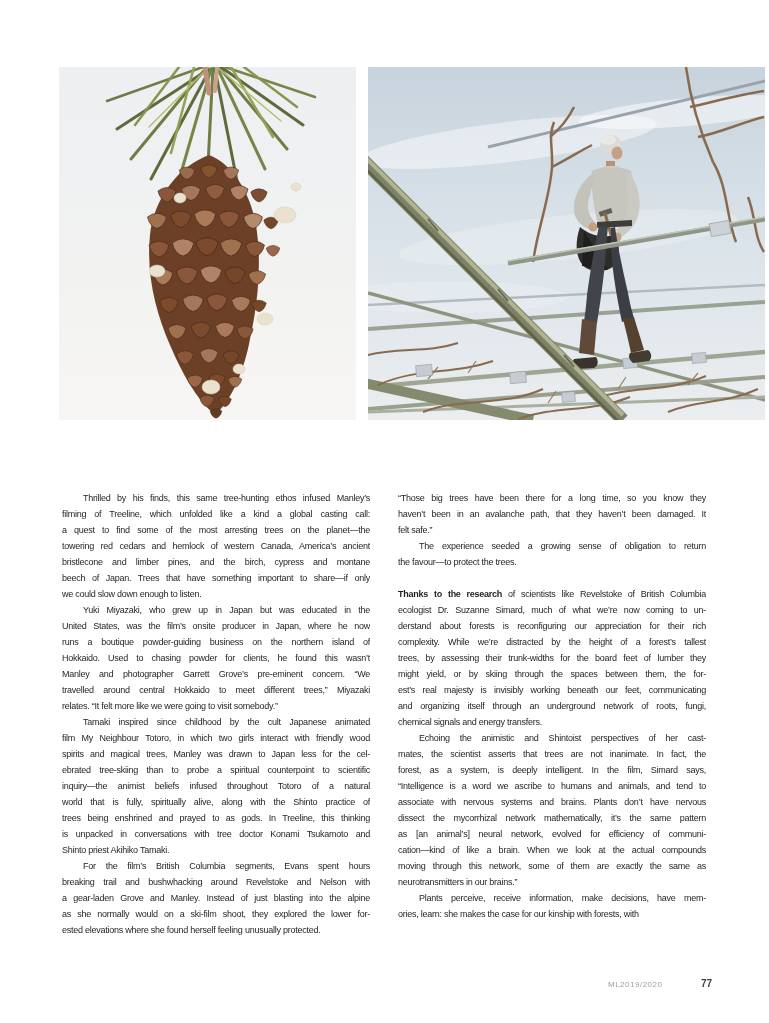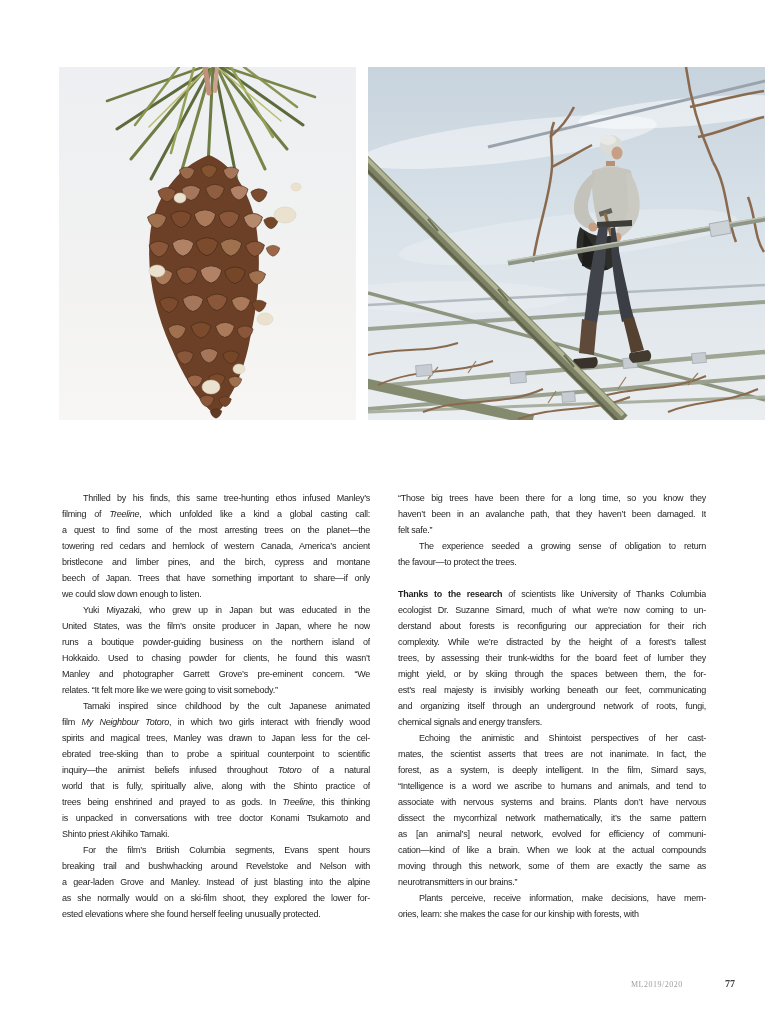--- a/index.html
+++ b/index.html
@@ -9,24 +9,24 @@
   .fig-pinecone{left:59px;width:297px;height:353px;}
   .fig-trellis{left:368px;width:397px;height:353px;}
   .figure svg{display:block;}
   .article{position:absolute;left:62px;top:490px;width:644px;display:flex;gap:28px;}
   .col{width:308px;}
   .tline{font-size:9px;letter-spacing:-0.25px;line-height:16px;height:16px;overflow:hidden;
          color:#1f1f1f;text-align:justify;text-align-last:justify;}
   .tline.tlast{text-align-last:left;}
   .tline.tind{text-indent:21px;}
   .tline.tspace{margin-top:16px;}
-  .it{font-style:italic;}
+  .it{}
   .bd{font-weight:700;}
-  .footer{position:absolute;left:631px;top:978px;width:104px;display:flex;
-          justify-content:space-between;align-items:baseline;font-family:Liberation Serif, serif;}
+  .footer{position:absolute;left:608px;top:978px;width:104px;display:flex;
+          justify-content:space-between;align-items:baseline;}
   .footer .issue{font-size:8px;color:#9d9d9d;letter-spacing:0.5px;}
   .footer .pn{font-size:10px;font-weight:700;color:#3f3f3f;}
 </style>
 </head>
 <body>
 
 <div class="page">
 
   <div class="figure fig-pinecone">
     <svg width="297" height="353" viewBox="0 0 297 353">
@@ -222,20 +222,21 @@
         <div class="tline">a quest to find some of the most arresting trees on the planet—the</div>
         <div class="tline">towering red cedars and hemlock of western Canada, America’s ancient</div>
         <div class="tline">bristlecone and limber pines, and the birch, cypress and montane</div>
         <div class="tline">beech of Japan. Trees that have something important to share—if only</div>
         <div class="tline tlast">we could slow down enough to listen.</div>
         <div class="tline tind">Yuki Miyazaki, who grew up in Japan but was educated in the</div>
         <div class="tline">United States, was the film’s onsite producer in Japan, where he now</div>
         <div class="tline">runs a boutique powder-guiding business on the northern island of</div>
         <div class="tline">Hokkaido. Used to chasing powder for clients, he found this wasn’t</div>
         <div class="tline">Manley and photographer Garrett Grove’s pre-eminent concern. “We</div>
+        <div class="tline">travelled around central Hokkaido to meet different trees,” Miyazaki</div>
         <div class="tline tlast">relates. “It felt more like we were going to visit somebody.”</div>
         <div class="tline tind">Tamaki inspired since childhood by the cult Japanese animated</div>
         <div class="tline"><span>film </span><span class="it">My Neighbour Totoro</span><span>, in which two girls interact with friendly wood</span></div>
         <div class="tline">spirits and magical trees, Manley was drawn to Japan less for the cel-</div>
         <div class="tline">ebrated tree-skiing than to probe a spiritual counterpoint to scientific</div>
         <div class="tline"><span>inquiry—the animist beliefs infused throughout </span><span class="it">Totoro</span><span> of a natural</span></div>
         <div class="tline">world that is fully, spiritually alive, along with the Shinto practice of</div>
         <div class="tline"><span>trees being enshrined and prayed to as gods. In </span><span class="it">Treeline</span><span>, this thinking</span></div>
         <div class="tline">is unpacked in conversations with tree doctor Konami Tsukamoto and</div>
         <div class="tline tlast">Shinto priest Akihiko Tamaki.</div>
@@ -244,21 +245,21 @@
         <div class="tline">a gear-laden Grove and Manley. Instead of just blasting into the alpine</div>
         <div class="tline">as she normally would on a ski-film shoot, they explored the lower for-</div>
         <div class="tline tlast">ested elevations where she found herself feeling unusually protected.</div>
       </div>
     <div class="col">
         <div class="tline">“Those big trees have been there for a long time, so you know they</div>
         <div class="tline">haven’t been in an avalanche path, that they haven’t been damaged. It</div>
         <div class="tline tlast">felt safe.”</div>
         <div class="tline tind">The experience seeded a growing sense of obligation to return</div>
         <div class="tline tlast">the favour—to protect the trees.</div>
-        <div class="tline tspace"><span class="bd">Thanks to the research</span><span> of scientists like University of Thanks Columbia</span></div>
+        <div class="tline tspace"><span class="bd">Thanks to the research</span><span> of scientists like Revelstoke of British Columbia</span></div>
         <div class="tline">ecologist Dr. Suzanne Simard, much of what we’re now coming to un-</div>
         <div class="tline">derstand about forests is reconfiguring our appreciation for their rich</div>
         <div class="tline">complexity. While we’re distracted by the height of a forest’s tallest</div>
         <div class="tline">trees, by assessing their trunk-widths for the board feet of lumber they</div>
         <div class="tline">might yield, or by skiing through the spaces between them, the for-</div>
         <div class="tline">est’s real majesty is invisibly working beneath our feet, communicating</div>
         <div class="tline">and organizing itself through an underground network of roots, fungi,</div>
         <div class="tline tlast">chemical signals and energy transfers.</div>
         <div class="tline tind">Echoing the animistic and Shintoist perspectives of her cast-</div>
         <div class="tline">mates, the scientist asserts that trees are not inanimate. In fact, the</div>

